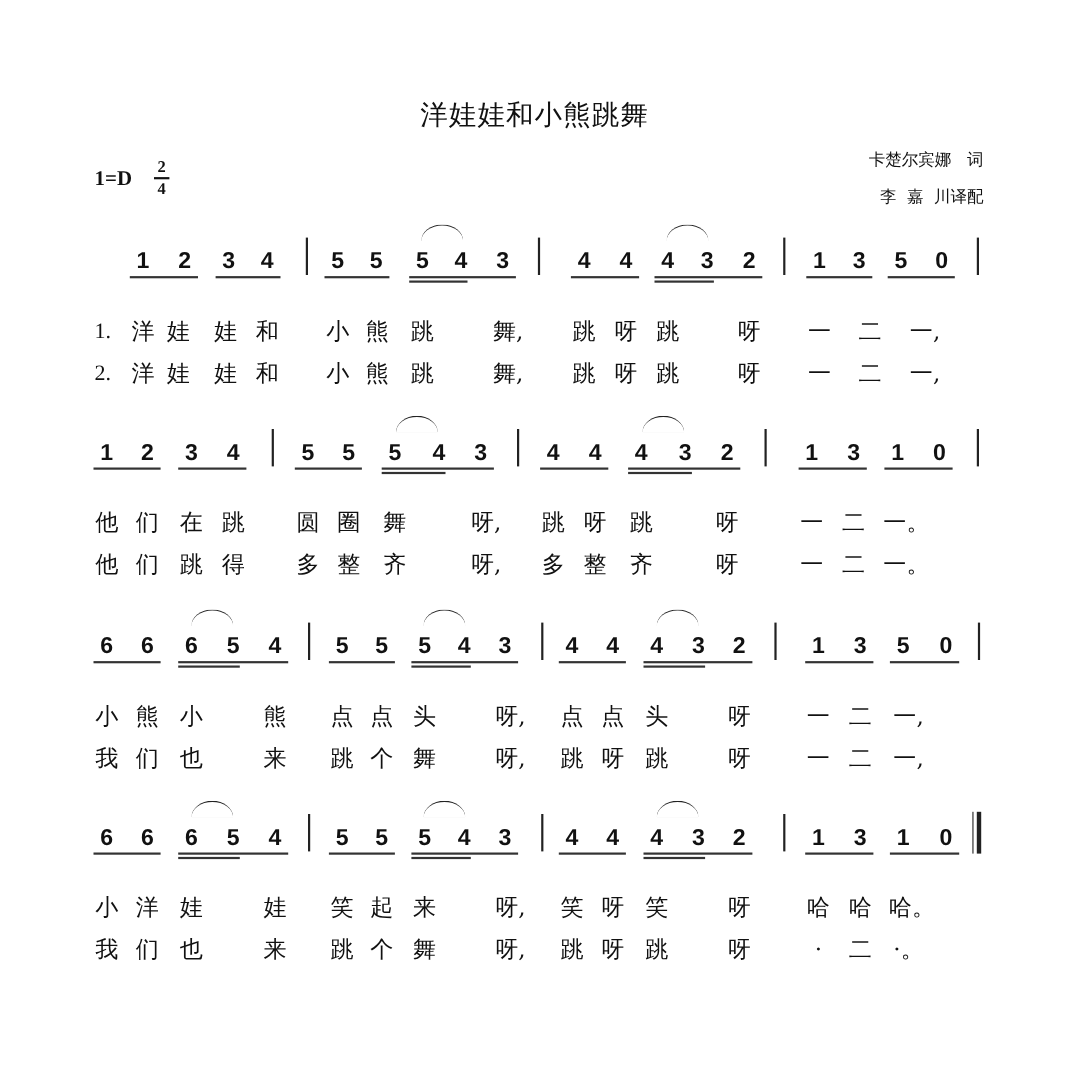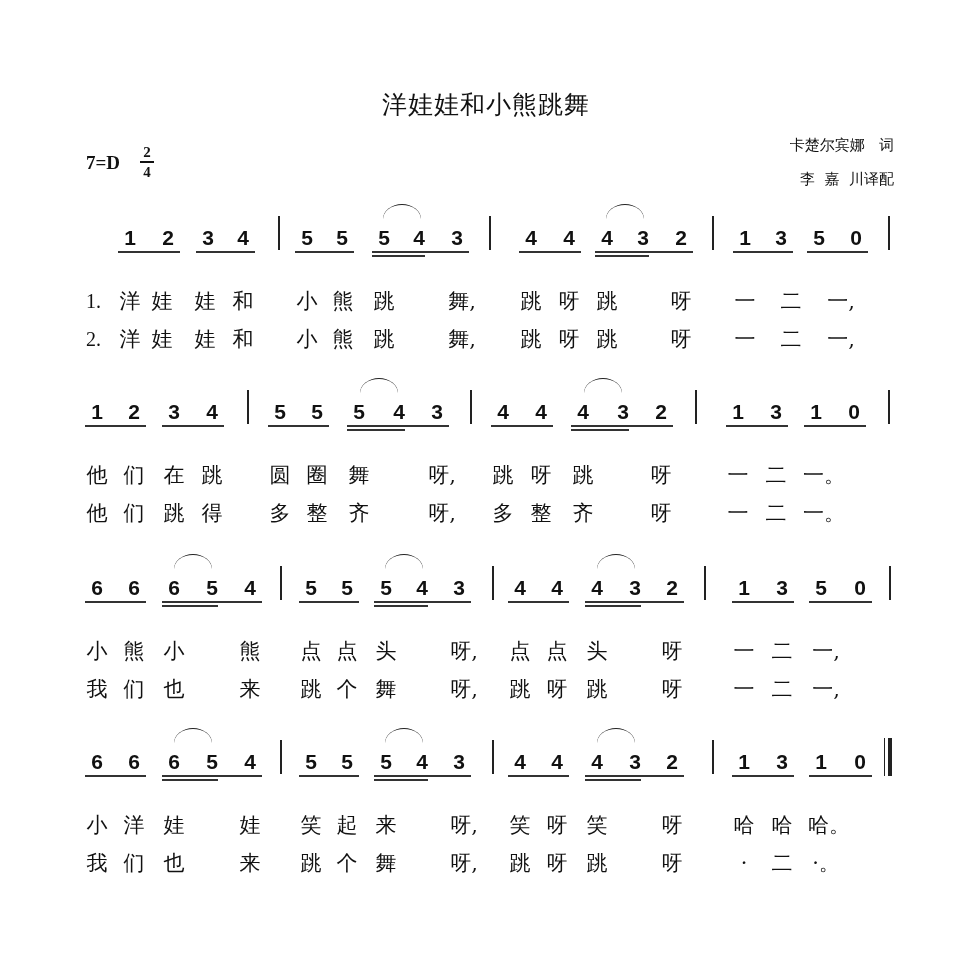--- a/index.html
+++ b/index.html
@@ -18,21 +18,21 @@
   .bar { position: absolute; width: 2px; background: #222; }
   .slur { position: absolute; width: 38px; height: 14px; border-top: 1.5px solid #222; border-radius: 50% 50% 0 0 / 100% 100% 0 0; }
   .lyric { position: absolute; width: 26px; text-align: center; font-size: 21px; line-height: 26px;
            font-family: "DejaVu Serif", "Liberation Serif", serif; }
   .vnum { position: absolute; font-family: "Liberation Serif", "DejaVu Serif", serif; font-size: 20px; line-height: 26px; }
 </style>
 </head>
 <body>
 
 <div class="abs title">洋娃娃和小熊跳舞</div>
-<div class="abs key">7=D</div>
+<div class="abs key">1=D</div>
 <div class="frac">
   <div>2</div>
   <div class="line"></div>
   <div>4</div>
 </div>
 <div class="abs credit" style="top:136px">卡楚尔宾娜   词</div>
 <div class="abs credit" style="top:170px">李  嘉  川译配</div>
 
 <div id="score">
     <div class="note" style="left: 118px; top: 226px;">1</div>

